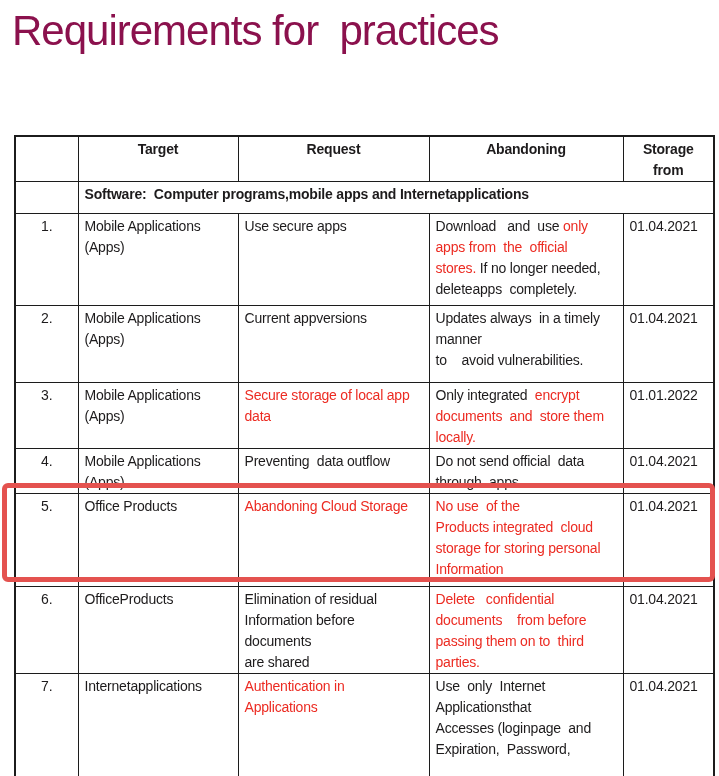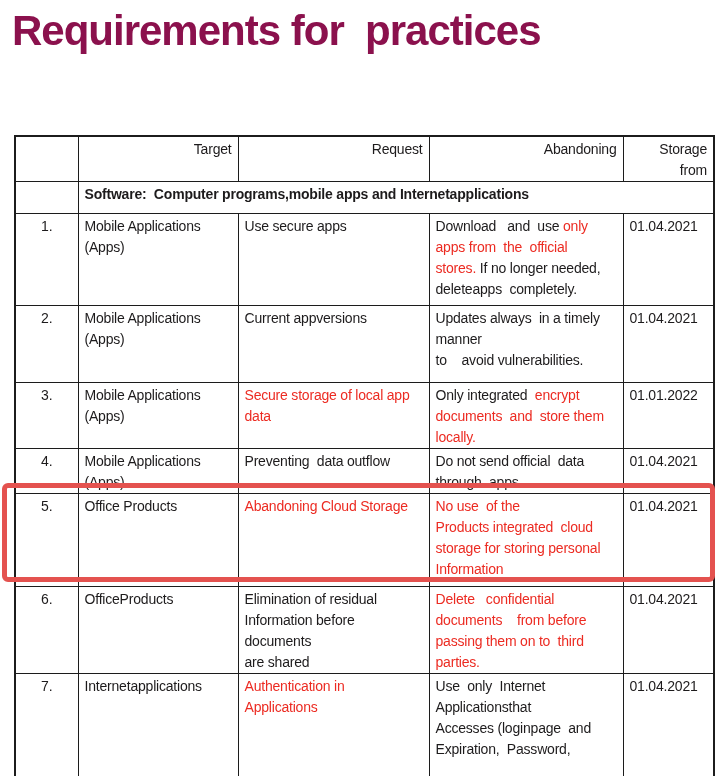--- a/index.html
+++ b/index.html
@@ -13,39 +13,39 @@
   body{
     position:relative;
     width:719px;height:776px;
     overflow:hidden;
     background:#ffffff;
     font-family:"Liberation Sans","DejaVu Sans",sans-serif;
     color:var(--ink);
   }
   .page-title{
     position:absolute;left:12px;top:6px;margin:0;
-    font-size:42px;line-height:50px;font-weight:bold;
+    font-size:42px;line-height:50px;font-weight:normal;
     letter-spacing:-1px;white-space:pre;
     color:var(--title-color);
   }
   table.req{
     position:absolute;left:14px;top:135px;width:699px;
     border-collapse:collapse;table-layout:fixed;
     border:2px solid var(--line);
   }
   table.req th, table.req td{
     border:1.5px solid var(--line);
     vertical-align:top;
     padding:2px 6px 0 6px;
     font-size:14px;line-height:21px;letter-spacing:-0.2px;
     white-space:pre-wrap;
     color:var(--ink);
     overflow:hidden;
   }
-  table.req th{text-align:right;font-weight:normal;}
+  table.req th{text-align:center;font-weight:bold;}
   td.num{text-align:center;}
   td.section{font-weight:bold;margin-top:28px;}
   .red{color:var(--red);}
   .hl-box{
     position:absolute;left:2px;top:483px;
     width:703px;height:89px;
     border:5px solid var(--hl);
     border-radius:6px;
     pointer-events:none;
     z-index:5;

